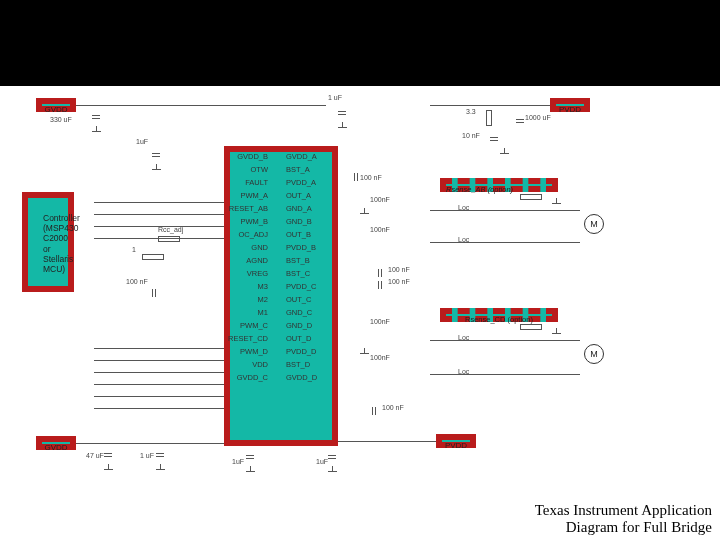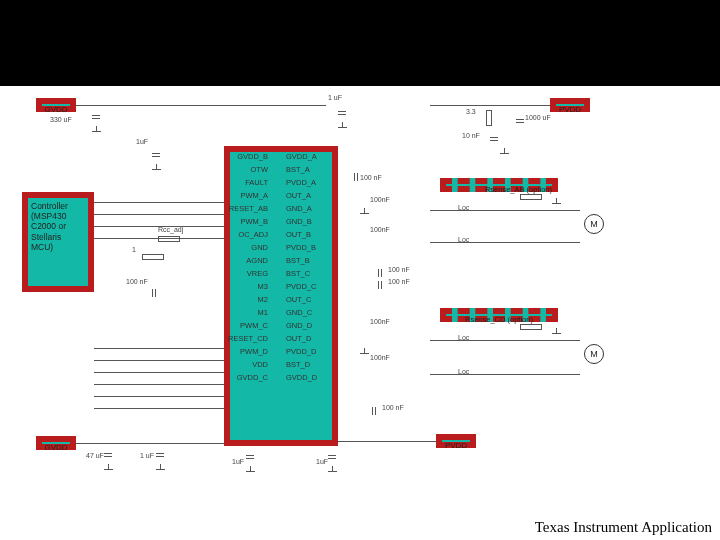--- a/index.html
+++ b/index.html
@@ -113,21 +113,21 @@
   <div class="hwire" style="left:430px; top:19px; width:120px;"></div>
 
   <span class="lbl tiny" style="left:466px; top:22px;">3.3</span>
   <div class="res" style="left:486px; top:24px; width:6px; height:16px;"></div>
   <span class="lbl tiny" style="left:525px; top:28px;">1000 uF</span>
   <div class="cap" style="left:516px; top:30px;"></div>
   <span class="lbl tiny" style="left:462px; top:46px;">10 nF</span>
   <div class="cap" style="left:490px; top:48px;"></div>
   <div class="gnd" style="left:500px; top:62px;"></div>
 
-  <div class="box" style="left:22px; top:106px; width:72px; height:100px; padding:3px; font-size:8.5px; line-height:1.2;">Controller (MSP430 C2000 or Stellaris MCU)</div>
+  <div class="box" style="left:22px; top:106px; width:52px; height:100px; padding:15px; font-size:8.5px; line-height:1.2;">Controller (MSP430 C2000 or Stellaris MCU)</div>
 
   <span class="lbl tiny" style="left:136px; top:52px;">1uF</span>
   <div class="cap" style="left:152px; top:64px;"></div>
   <div class="gnd" style="left:152px; top:78px;"></div>
 
   <span class="lbl tiny" style="left:158px; top:140px;">Rcc_adj</span>
   <div class="res" style="left:158px; top:150px;"></div>
   <span class="lbl tiny" style="left:132px; top:160px;">1</span>
   <div class="res" style="left:142px; top:168px;"></div>
   <span class="lbl tiny" style="left:126px; top:192px;">100 nF</span>
@@ -187,21 +187,21 @@
     <span>BST_D</span>
     <span>GVDD_D</span>
   </div>
 
   <span class="lbl tiny" style="left:360px; top:88px;">100 nF</span>
   <div class="cap" style="left:352px; top:86px; transform:rotate(90deg);"></div>
   <span class="lbl tiny" style="left:370px; top:110px;">100nF</span>
   <div class="gnd" style="left:360px; top:122px;"></div>
   <span class="lbl tiny" style="left:370px; top:140px;">100nF</span>
 
-  <div class="box" style="left:440px; top:92px; width:118px; height:14px; font-size:7.5px; text-align:right; line-height:12px; border-style:dashed;">Rsense_AB (option)</div>
+  <div class="box" style="left:440px; top:92px; width:118px; height:14px; font-size:7.5px; text-align:left; line-height:12px; border-style:dashed;font-style:italic;">Rsense_AB (option)</div>
   <div class="res" style="left:520px; top:108px;"></div>
   <span class="lbl tiny" style="left:458px; top:118px;">Loc</span>
   <div class="hwire" style="left:430px; top:124px; width:150px;"></div>
   <span class="lbl tiny" style="left:458px; top:150px;">Loc</span>
   <div class="hwire" style="left:430px; top:156px; width:150px;"></div>
   <div class="motor" style="left:584px; top:128px;">M</div>
   <div class="gnd" style="left:552px; top:112px;"></div>
 
   <span class="lbl tiny" style="left:388px; top:180px;">100 nF</span>
   <span class="lbl tiny" style="left:388px; top:192px;">100 nF</span>
@@ -237,15 +237,16 @@
   <div class="gnd" style="left:246px; top:380px;"></div>
   <span class="lbl tiny" style="left:316px; top:372px;">1uF</span>
   <div class="cap" style="left:328px; top:366px;"></div>
   <div class="gnd" style="left:328px; top:380px;"></div>
 
   <div class="box" style="left:436px; top:348px; width:40px; height:14px; text-align:center; line-height:12px; font-size:8px;">PVDD</div>
   <div class="hwire" style="left:338px; top:355px; width:98px;"></div>
 
   <div class="caption">
     <div>Texas Instrument Application</div>
+    <div>Diagram  for Full Bridge</div>
   </div>
 
 </div>
 
 </body></html>

